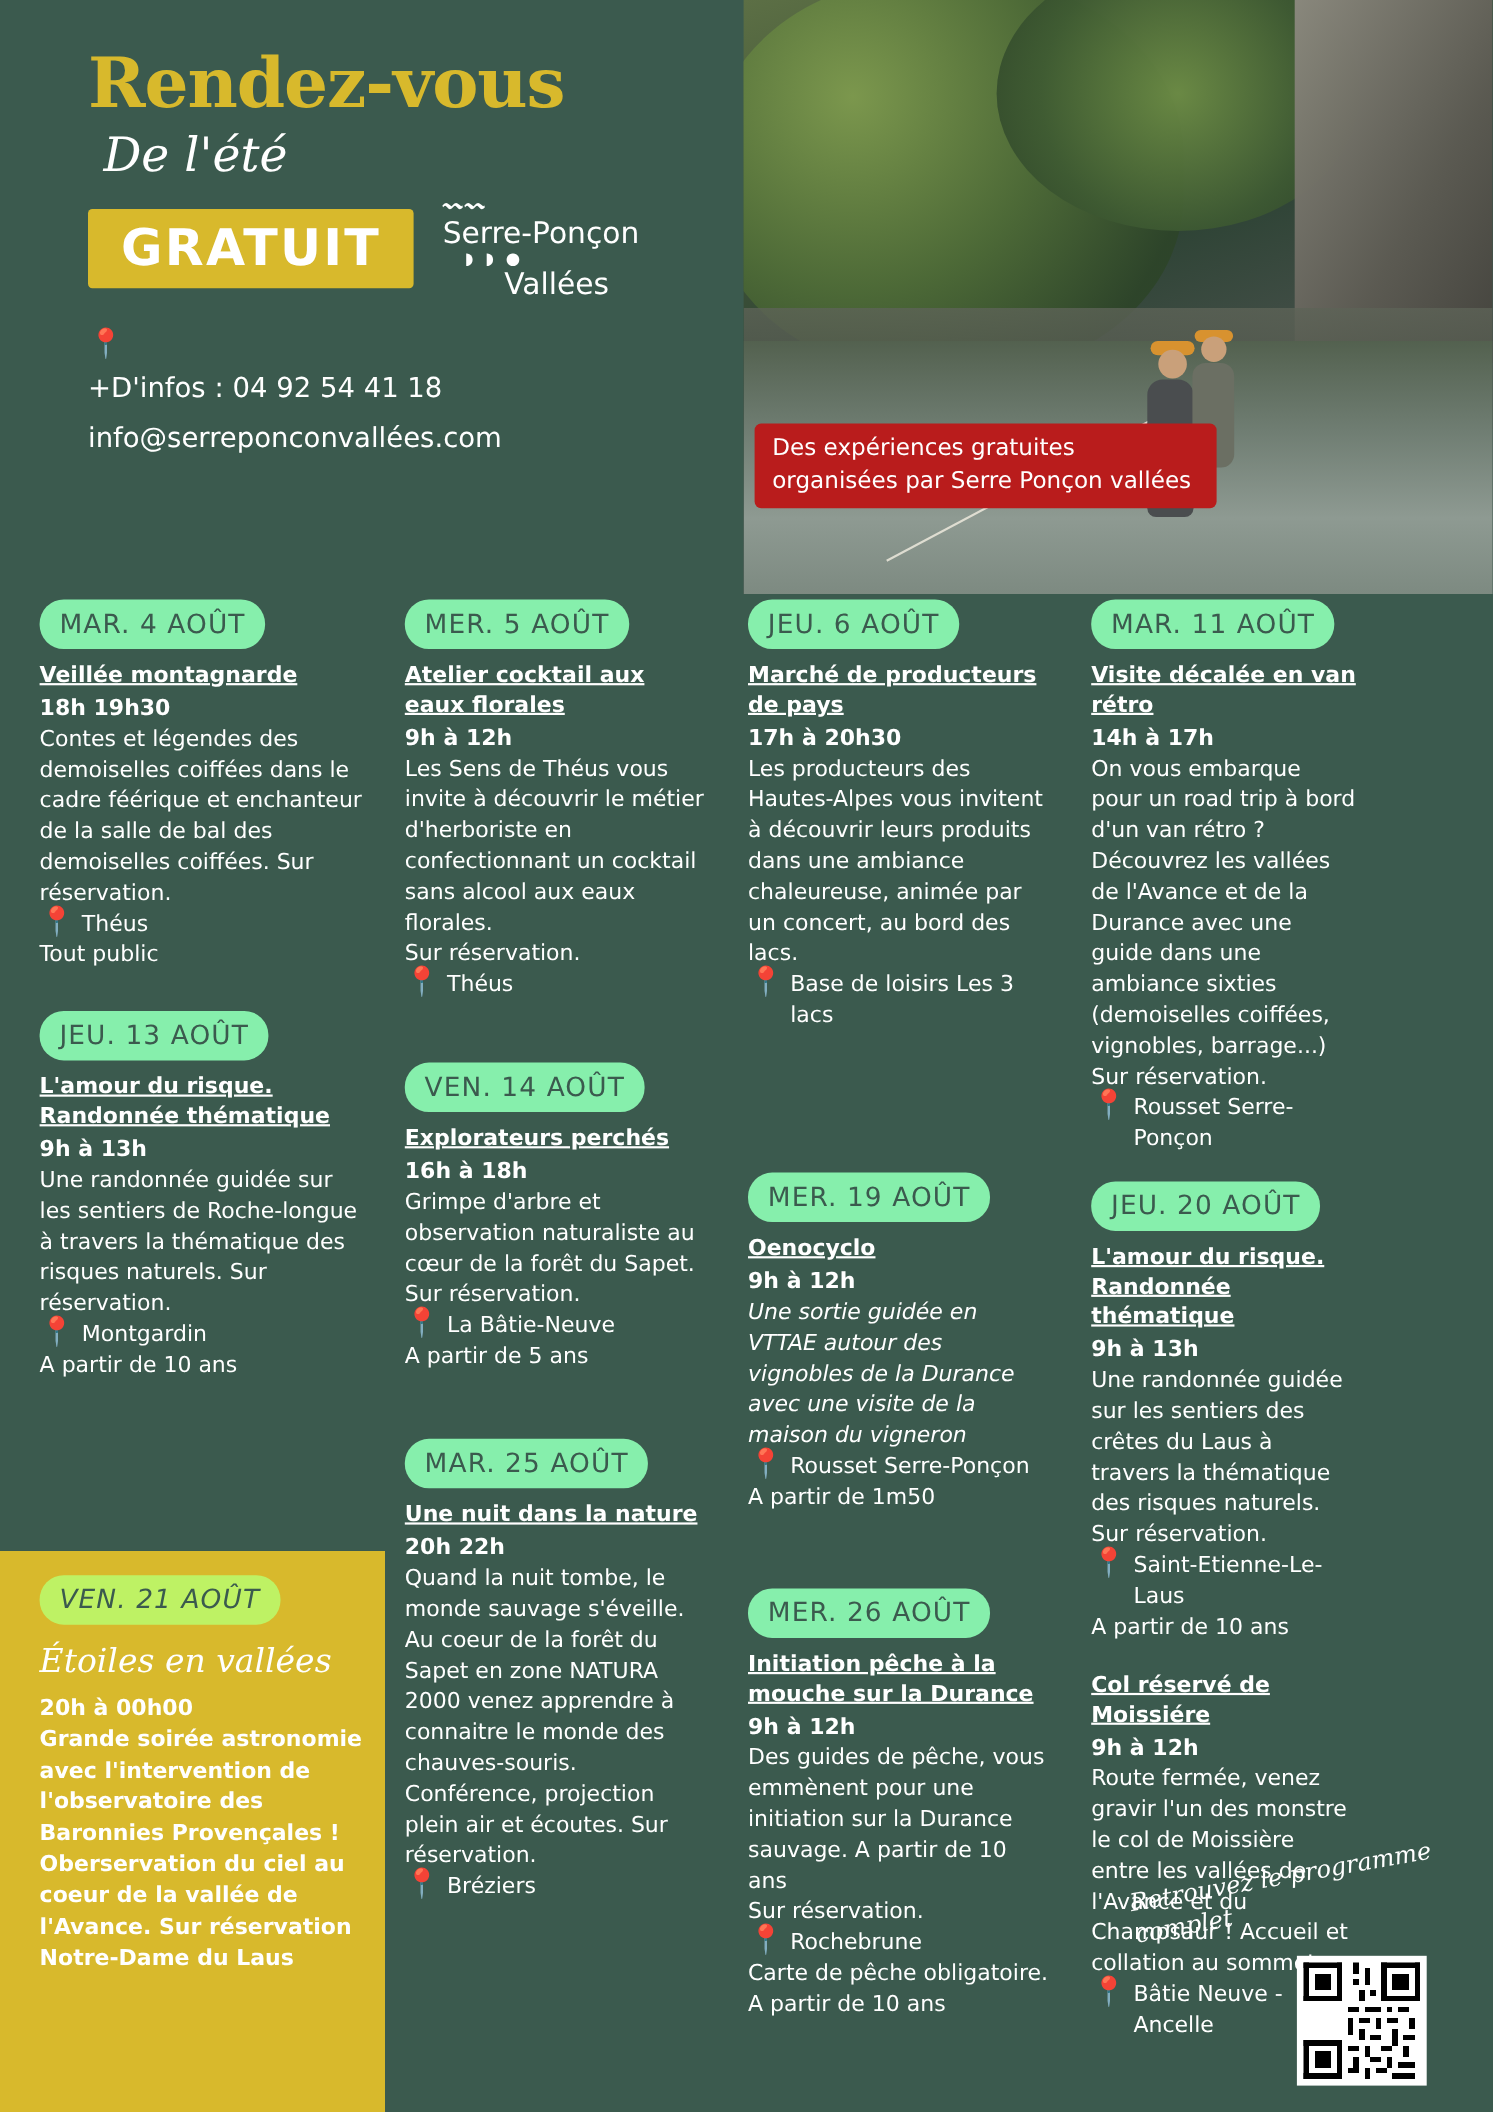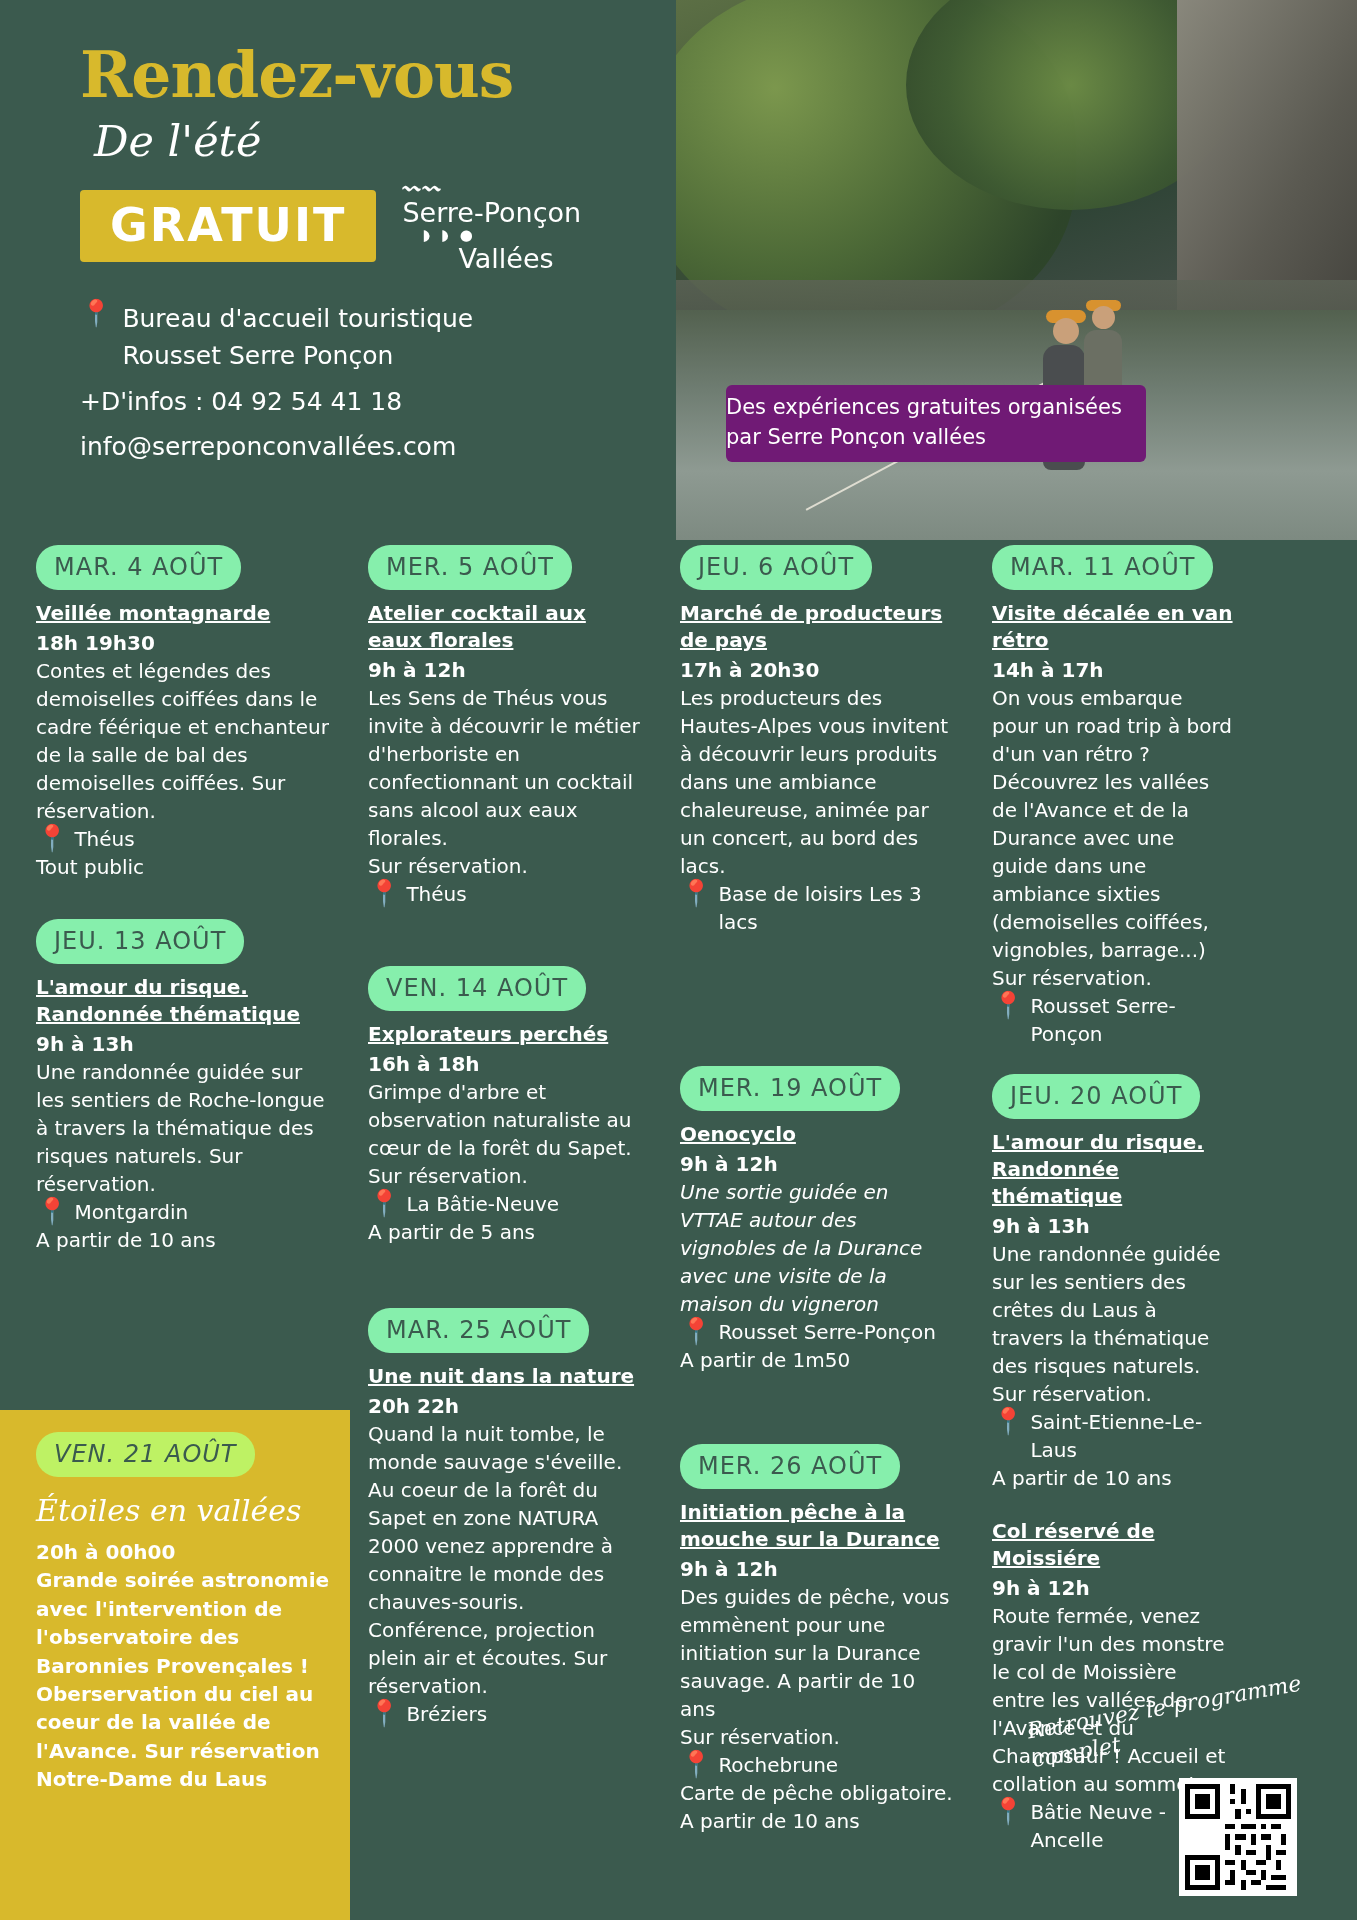--- a/index.html
+++ b/index.html
@@ -77,24 +77,24 @@
   .hero-photo .angler2 .head {
     position:absolute; left:18px; top:6px; width:23px; height:23px;
     background:#c9a07a; border-radius:50%;
   }
   .hero-photo .angler2 .hat {
     position:absolute; left:12px; top:0px; width:35px; height:11px;
     background:#d8922f; border-radius:7px;
   }
 
   .caption-box {
-    position:absolute; left:726px; top:385px; max-width:420px;
-    background:#701a75; color:#ffffff;
+    position:absolute; left:686px; top:385px; max-width:420px;
+    background:#b91c1c; color:#ffffff;
     font-family:"DejaVu Sans", sans-serif;
-    font-size:21px; line-height:1.45; padding:7px 16px 9px 0;
+    font-size:21px; line-height:1.45; padding:7px 16px 9px 16px;
     border-radius:6px;
   }
 
   .title-block { position:absolute; left:80px; top:38px; width:590px; }
   .rdv {
     font-family:"DejaVu Serif", serif;
     font-weight:bold; font-size:63px; color:#d8b92c;
     letter-spacing:-1px; margin:0;
   }
   .dete {
@@ -214,24 +214,20 @@
           <div class="swoosh">〰〰</div>
           <div class="l1">Serre-Ponçon</div>
           <div class="leaves">◗ ◗ ●</div>
           <div class="l2">Vallées</div>
         </div>
       </div>
 
       <div class="contact">
         <div class="line">
           <span class="pin">📍</span>
-          <span>
-            <span>Bureau d'accueil touristique</span><br>
-            <span>Rousset Serre Ponçon</span>
-          </span>
         </div>
         <div style="margin-top:8px;">+D'infos : 04 92 54 41 18</div>
         <div style="margin-top:8px;">info@serreponconvallées.com</div>
       </div>
     </div>
   </div>
 
   <div class="yellow-block">
     <div class="yellow-content">
       <div class="date-badge">VEN. 21 AOÛT</div>

